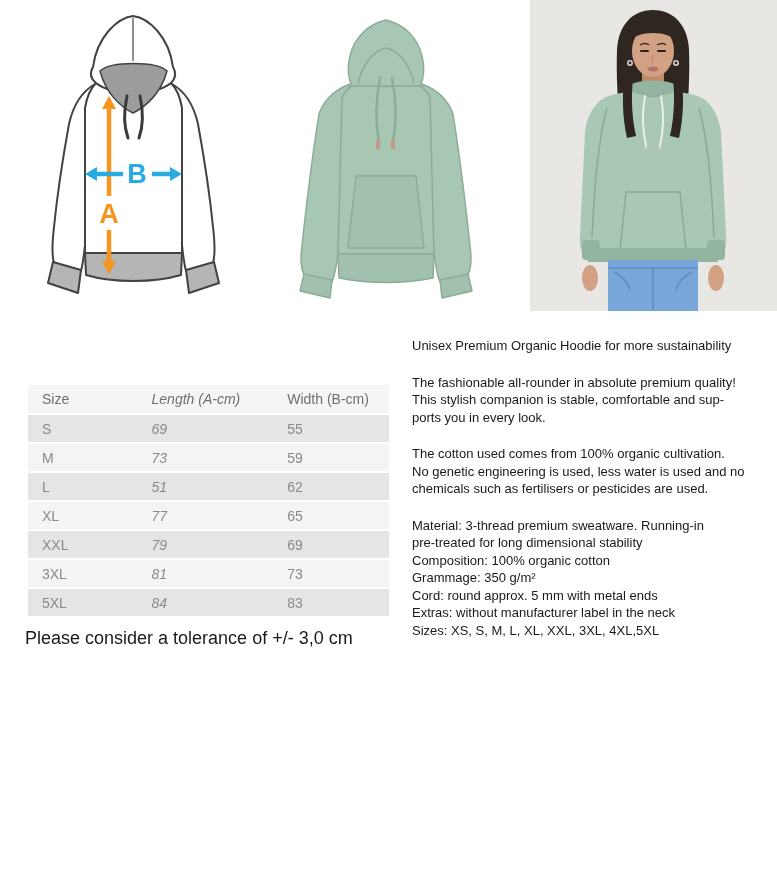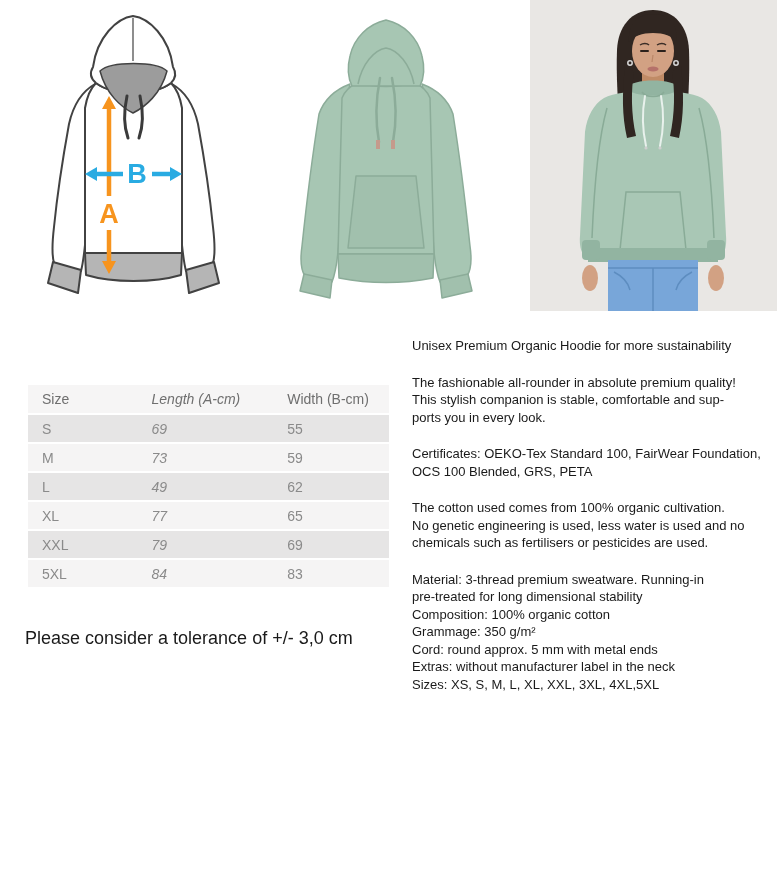--- a/index.html
+++ b/index.html
@@ -187,50 +187,53 @@
           <td>69</td>
           <td>55</td>
         </tr>
         <tr>
           <td>M</td>
           <td>73</td>
           <td>59</td>
         </tr>
         <tr>
           <td>L</td>
-          <td>49</td>
+          <td>51</td>
           <td>62</td>
         </tr>
         <tr>
           <td>XL</td>
           <td>77</td>
           <td>65</td>
         </tr>
         <tr>
           <td>XXL</td>
           <td>79</td>
           <td>69</td>
+        </tr>
+        <tr>
+          <td>3XL</td>
+          <td>81</td>
+          <td>73</td>
         </tr>
         <tr>
           <td>5XL</td>
           <td>84</td>
           <td>83</td>
         </tr>
       </tbody>
   </table>
 
   <div class="tolerance">Please consider a tolerance of +/- 3,0 cm</div>
 
   <div class="description">
       <p>Unisex Premium Organic Hoodie for more sustainability</p>
       <p>The fashionable all-rounder in absolute premium quality!
 This stylish companion is stable, comfortable and sup-
 ports you in every look.</p>
-      <p>Certificates: OEKO-Tex Standard 100, FairWear Foundation,
-OCS 100 Blended, GRS, PETA</p>
       <p>The cotton used comes from 100% organic cultivation.
 No genetic engineering is used, less water is used and no
 chemicals such as fertilisers or pesticides are used.</p>
       <p>Material: 3-thread premium sweatware. Running-in
 pre-treated for long dimensional stability
 Composition: 100% organic cotton
 Grammage: 350 g/m²
 Cord: round approx. 5 mm with metal ends
 Extras: without manufacturer label in the neck
 Sizes: XS, S, M, L, XL, XXL, 3XL, 4XL,5XL</p>

